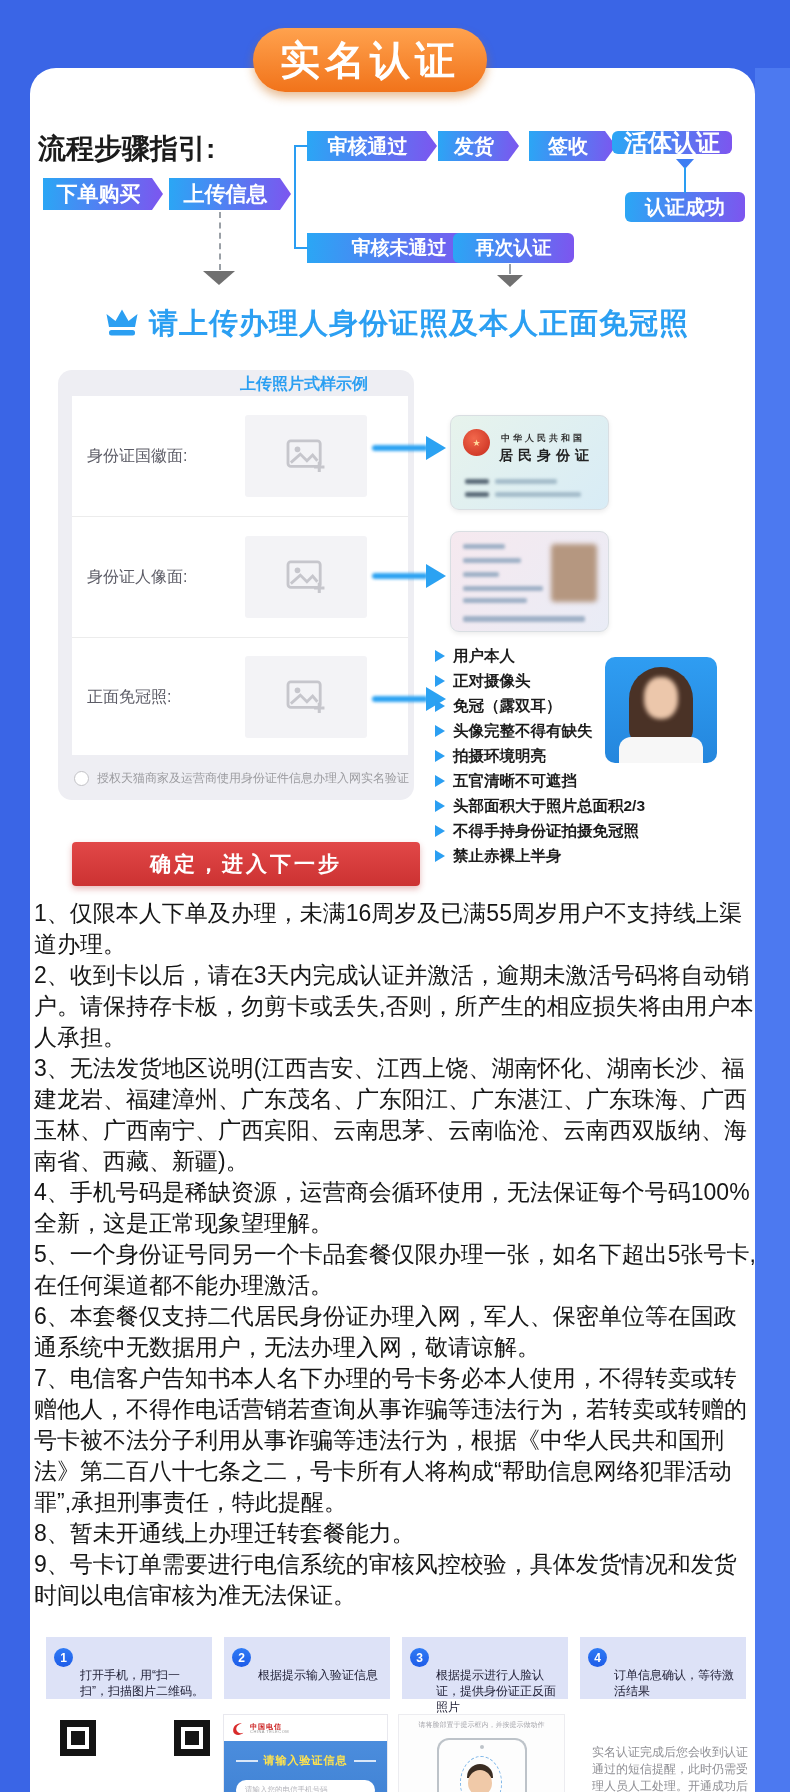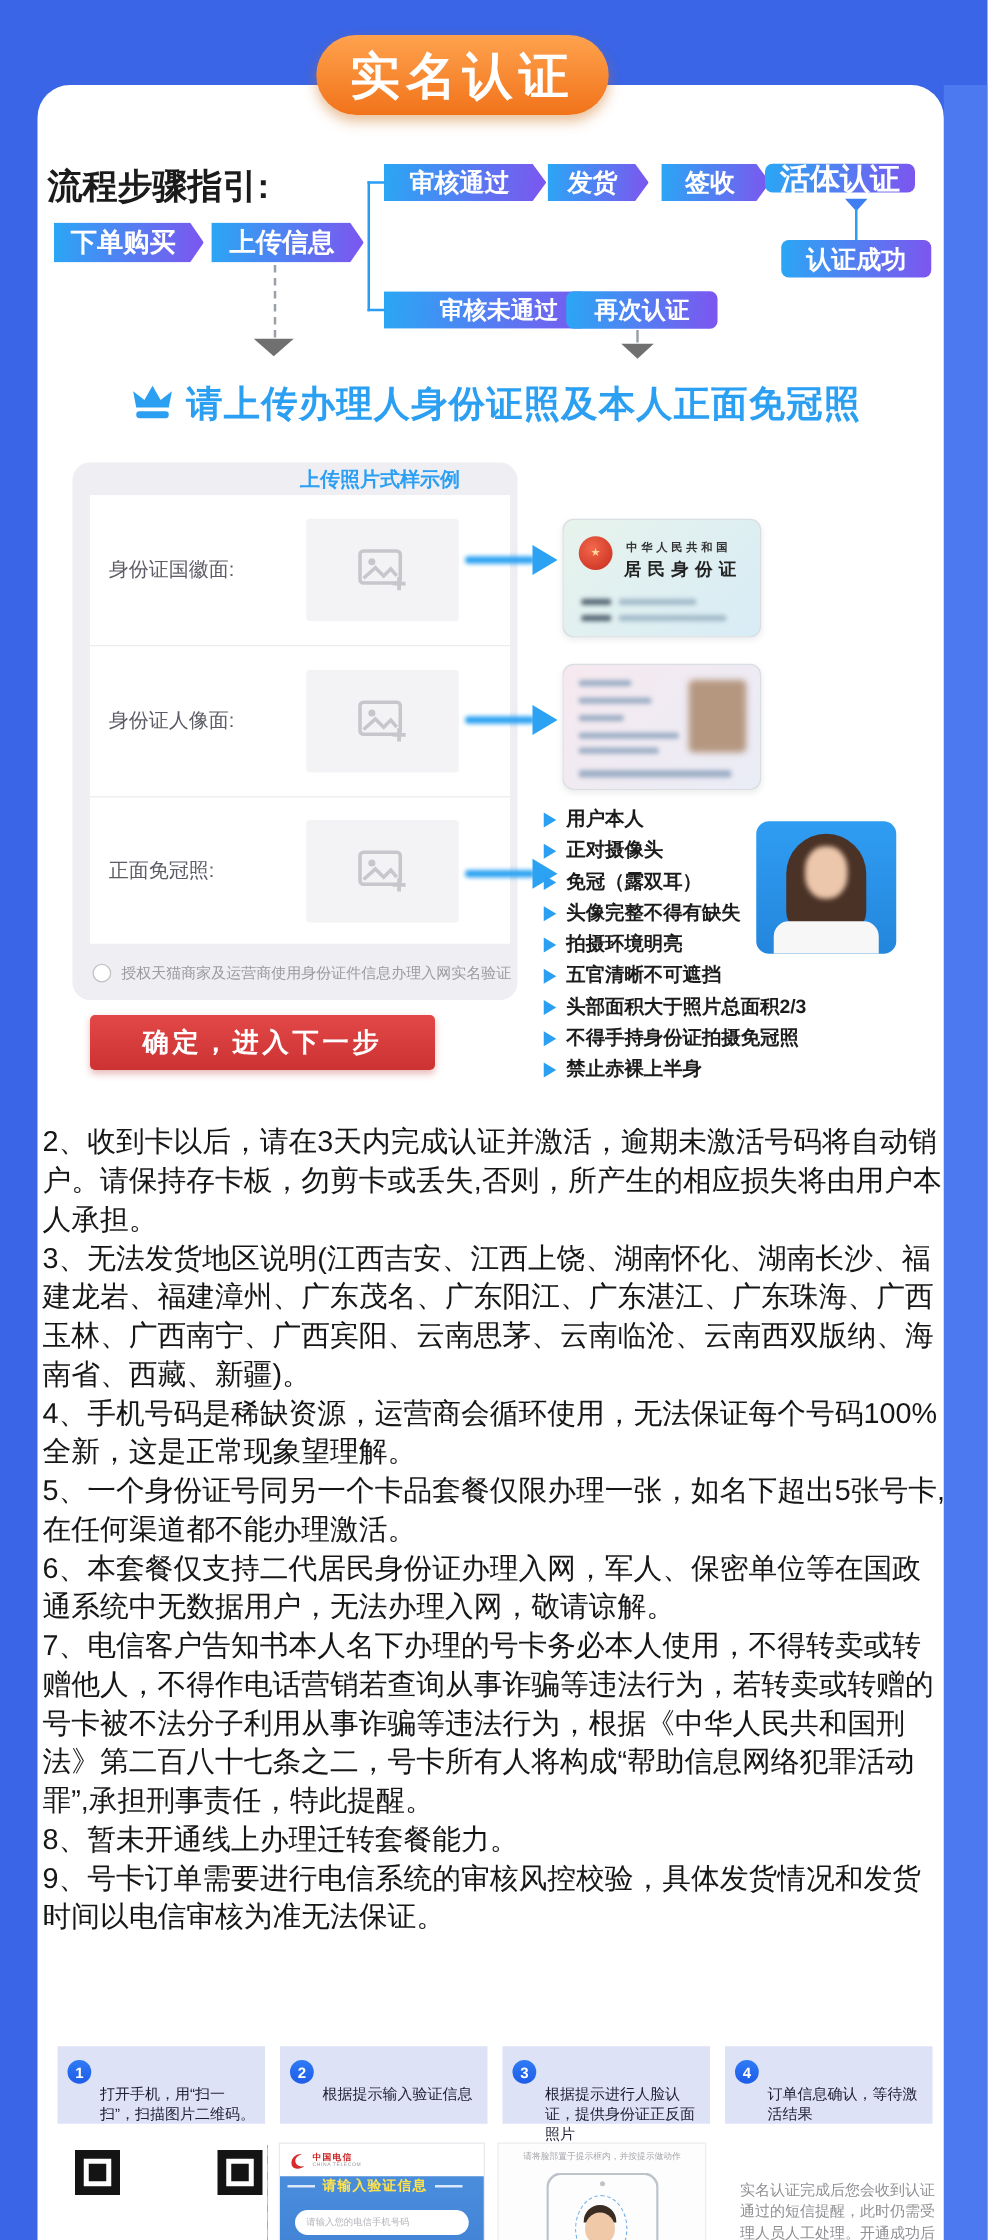--- a/index.html
+++ b/index.html
@@ -71,21 +71,21 @@
   .portrait{left:605px;top:657px;width:112px;height:106px;border-radius:10px;overflow:hidden;
             background:linear-gradient(180deg,#2f9df2,#2486dd);}
   .portrait .hair{position:absolute;left:24px;top:10px;width:64px;height:80px;background:#4a3226;border-radius:32px 32px 18px 18px;}
   .portrait .face{position:absolute;left:39px;top:20px;width:34px;height:42px;background:#ecc7ab;border-radius:45%;filter:blur(2px);}
   .portrait .shirt{position:absolute;left:14px;bottom:0;width:84px;height:26px;background:#f7f7f7;border-radius:12px 12px 0 0;}
 
   .auth-row{left:74px;top:770px;display:flex;align-items:center;gap:8px;}
   .auth-circle{width:13px;height:13px;border-radius:50%;border:1.5px solid #c2c2c6;background:#fff;}
   .auth-label{font-size:12px;color:#9b9b9f;}
 
-  .confirm-btn{left:72px;top:812px;width:276px;height:44px;border:none;border-radius:4px;
+  .confirm-btn{left:72px;top:842px;width:348px;height:44px;border:none;border-radius:4px;
     background:linear-gradient(180deg,#e24848,#cc3232);color:#fff;font-size:21px;font-weight:bold;
     letter-spacing:3px;display:flex;align-items:center;justify-content:center;
     font-family:"Liberation Sans","DejaVu Sans",sans-serif;box-shadow:0 3px 6px rgba(180,30,30,.3);}
 
   .terms{left:34px;top:898px;width:722px;}
   .terms p{margin:0;font-size:23px;line-height:31px;color:#161616;}
 
   .steps{left:46px;top:1637px;width:700px;height:62px;display:flex;gap:12px;}
   .step-box{flex:1;background:#dde2f7;display:flex;gap:7px;padding:9px 8px;box-sizing:border-box;}
   .step-num{flex:0 0 auto;width:19px;height:19px;border-radius:50%;background:linear-gradient(180deg,#2f7bf5,#1e5ce8);
@@ -98,21 +98,21 @@
       background-blend-mode:screen;}
   .finder{position:absolute;width:36px;height:36px;border:7px solid #141414;background:#fff;box-sizing:border-box;}
   .finder::after{content:"";position:absolute;inset:4px;background:#141414;}
 
   .phone1{left:223px;top:1714px;width:165px;height:130px;background:#fff;border:1px solid #e8e8ee;box-sizing:border-box;}
   .p1-head{height:26px;display:flex;align-items:center;gap:4px;padding-left:7px;}
   .p1-brand{display:flex;flex-direction:column;line-height:1;}
   .p1-brand .cn{font-size:7px;font-weight:bold;color:#c22;letter-spacing:1px;}
   .p1-brand .en{font-size:4px;color:#999;letter-spacing:.5px;}
   .p1-body{position:relative;height:104px;background:linear-gradient(180deg,#4b8ddd,#3a7bce);}
-  .p1-title{font-size:11px;font-weight:bold;color:#ffe34d;letter-spacing:1px;}
+  .p1-title{padding-top:12px;text-align:center;font-size:11px;font-weight:bold;color:#ffe34d;letter-spacing:1px;}
   .p1-title .line{display:inline-block;width:22px;height:2px;background:rgba(255,255,255,.8);vertical-align:middle;margin:0 6px;}
   .p1-input{margin:12px 12px 0;height:20px;background:#fff;border-radius:10px;display:flex;align-items:center;
             padding-left:9px;font-size:7.5px;color:#b5b5bb;filter:blur(.4px);}
 
   .phone2{left:398px;top:1714px;width:167px;height:130px;background:#fdfdfd;border:1px solid #ececf0;box-sizing:border-box;}
   .p2-caption{padding-top:5px;text-align:center;font-size:7px;color:#a6a6ac;}
   .p2-phone{position:relative;margin:8px auto 0;width:86px;height:90px;border:2px solid #bdc3c9;border-bottom:none;border-radius:12px 12px 0 0;}
   .p2-cam{width:4px;height:4px;border-radius:50%;background:#bdc3c9;margin:5px auto 0;}
   .p2-oval{position:absolute;left:21px;top:16px;width:40px;height:52px;border:1px dashed #7ab4e8;border-radius:50%;}
   .p2-hair{position:absolute;left:28px;top:24px;width:26px;height:14px;background:#3a2c22;border-radius:13px 13px 0 0;}
@@ -280,20 +280,21 @@
     <div class="shirt"></div>
   </div>
 
   <div class="abs auth-row">
     <span class="auth-circle"></span>
     <span class="auth-label">授权天猫商家及运营商使用身份证件信息办理入网实名验证</span>
   </div>
   <div class="abs confirm-btn">确定，进入下一步</div>
 
   <div class="abs terms">
+    <p>1、仅限本人下单及办理，未满16周岁及已满55周岁用户不支持线上渠道办理。</p>
     <p>2、收到卡以后，请在3天内完成认证并激活，逾期未激活号码将自动销户。请保持存卡板，勿剪卡或丢失,否则，所产生的相应损失将由用户本人承担。</p>
     <p>3、无法发货地区说明(江西吉安、江西上饶、湖南怀化、湖南长沙、福建龙岩、福建漳州、广东茂名、广东阳江、广东湛江、广东珠海、广西玉林、广西南宁、广西宾阳、云南思茅、云南临沧、云南西双版纳、海南省、西藏、新疆)。</p>
     <p>4、手机号码是稀缺资源，运营商会循环使用，无法保证每个号码100%全新，这是正常现象望理解。</p>
     <p>5、一个身份证号同另一个卡品套餐仅限办理一张，如名下超出5张号卡,在任何渠道都不能办理激活。</p>
     <p>6、本套餐仅支持二代居民身份证办理入网，军人、保密单位等在国政通系统中无数据用户，无法办理入网，敬请谅解。</p>
     <p>7、电信客户告知书本人名下办理的号卡务必本人使用，不得转卖或转赠他人，不得作电话营销若查询从事诈骗等违法行为，若转卖或转赠的号卡被不法分子利用从事诈骗等违法行为，根据《中华人民共和国刑法》第二百八十七条之二，号卡所有人将构成“帮助信息网络犯罪活动罪”,承担刑事责任，特此提醒。</p>
     <p>8、暂未开通线上办理迁转套餐能力。</p>
     <p>9、号卡订单需要进行电信系统的审核风控校验，具体发货情况和发货时间以电信审核为准无法保证。</p>
   </div>
 

